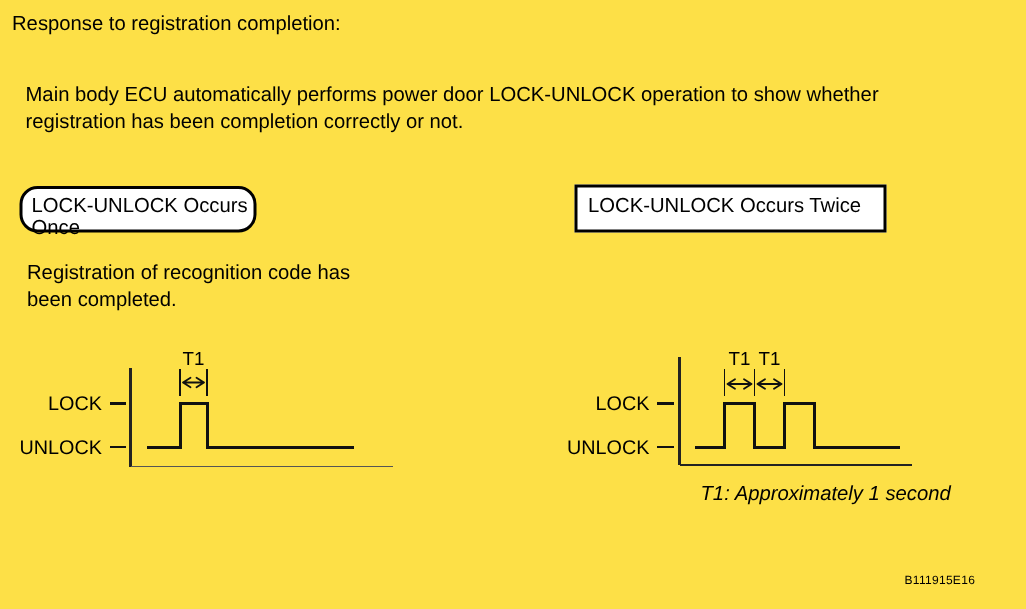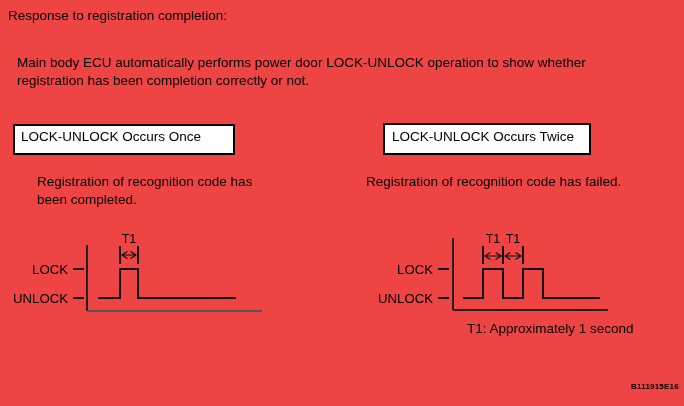--- a/index.html
+++ b/index.html
@@ -4,21 +4,21 @@
 <style>
   html, body {
     margin: 0;
     padding: 0;
     background: #e8e8e8;
   }
   .page {
     position: relative;
     width: 684px;
     height: 406px;
-    background: #ef4444;
+    background: #fde047;
     font-family: "Liberation Sans", sans-serif;
     color: #000000;
     overflow: hidden;
   }
   .abs { position: absolute; }
   .title {
     left: 8px; top: 8px;
     font-size: 13.5px;
   }
   .intro {
@@ -28,32 +28,32 @@
     line-height: 18px;
   }
   .result-box {
     box-sizing: border-box;
     border: 2px solid #000;
     font-size: 13.5px;
     background: #fff;
   }
   .result-box.left {
     left: 13px; top: 124px;
-    width: 222px; height: 31px;
+    width: 158px; height: 31px;
     padding: 3px 0 0 6px;
+    border-radius: 12px;
   }
   .result-box.right {
     left: 383px; top: 123px;
     width: 208px; height: 32px;
     padding: 4px 0 0 7px;
   }
   .caption {
     font-size: 13.5px;
     line-height: 17.5px;
-    margin-left: 19px;
   }
   .caption.left {
     left: 18px; top: 173px;
     width: 240px;
   }
   .caption.right {
     left: 347px; top: 173px;
     width: 320px;
   }
   .wave-svg { display: block; }
@@ -83,25 +83,26 @@
   }
   .wave-svg text {
     font-family: "Liberation Sans", sans-serif;
     fill: #000;
   }
   .wave-svg .lvl-label { font-size: 13.2px; }
   .wave-svg .t1-label  { font-size: 12.5px; }
   .footnote {
     left: 467px; top: 321px;
     font-size: 13.5px;
+    font-style: italic;
   }
   .figure-code {
-    left: 631px; top: 382px;
+    left: 603px; top: 382px;
     font-size: 8px;
-    font-weight: bold;
+    font-weight: normal;
     letter-spacing: 0.2px;
   }
 </style>
 </head>
 <body>
 
 <div class="page">
 
   <div class="abs title">Response to registration completion:</div>
 
@@ -110,21 +111,20 @@
   <div class="abs result-box left">
     <span>LOCK-UNLOCK Occurs Once</span>
   </div>
 
   <div class="abs result-box right">
     <span>LOCK-UNLOCK Occurs Twice</span>
   </div>
 
   <div class="abs caption left">Registration of recognition code has been completed.</div>
 
-  <div class="abs caption right">Registration of recognition code has failed.</div>
 
   <svg class="abs wave-svg" style="left:10px; top:228px;" width="300" height="92" viewBox="0 0 300 92">
     <path class="axis" d="M77 17 V83"></path>
     <path class="axis-bottom" d="M77 83 H252"></path>
     <path class="dash" d="M63 41 H74"></path>
     <path class="dash" d="M63 70 H74"></path>
     <text class="lvl-label" x="58" y="45.5" text-anchor="end">LOCK</text>
     <text class="lvl-label" x="58" y="74.5" text-anchor="end">UNLOCK</text>
     <path class="trace" d="M88 70 H110 V41 H128 V70 H226"></path>
     <path class="tick" d="M110 18 V36 M128 18 V36"></path>

